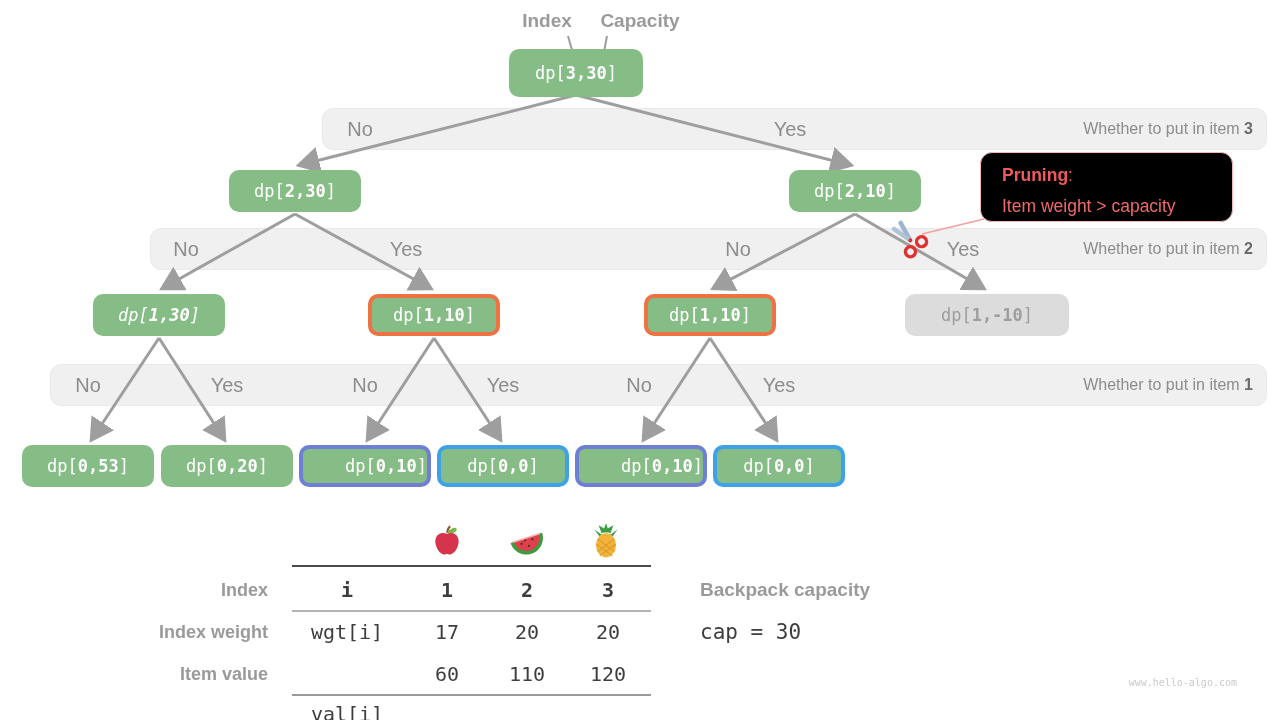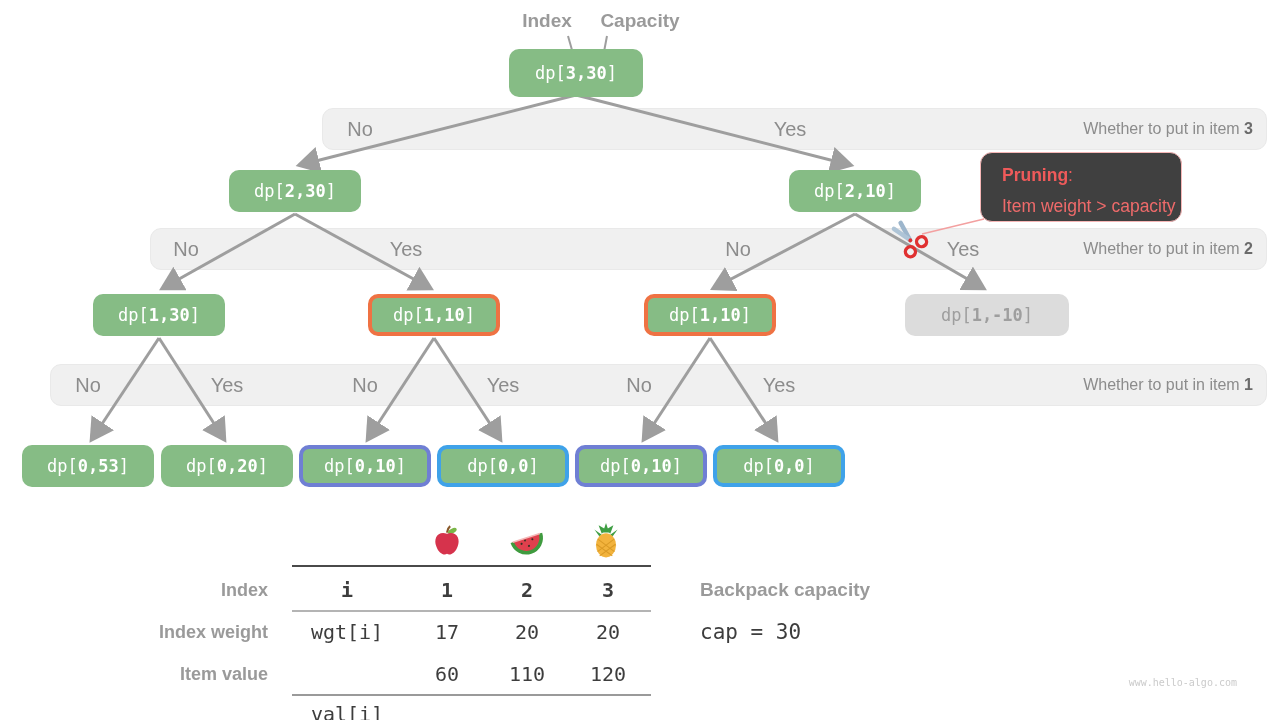--- a/index.html
+++ b/index.html
@@ -18,29 +18,29 @@
   #edges{z-index:2;}
   
   .node{position:absolute;height:42px;width:132px;background:#86bc85;border-radius:10px;
         display:flex;align-items:center;justify-content:center;color:#fff;
         font-family:"DejaVu Sans Mono","Liberation Mono",monospace;font-size:17px;
         transform:translateX(-50%);z-index:4;box-sizing:border-box;white-space:nowrap;}
   .node .node-label b{font-weight:700;}
   .node .node-label{font-weight:400;}
   .node.root{height:48px;width:134px;border-radius:10px;}
   .node.orange{border:4px solid #ef7243;}
-  .node.purple{border:4px solid #6f7fd4;}
+  .node.purple{border:4px solid #6f7fd4;justify-content:flex-end;}
   .node.blue{border:4px solid #3fa2e9;}
   .node.gray{background:#dcdcdc;color:#9e9e9e;width:164px;}
   
   .ptr{position:absolute;transform:translateX(-50%);font-size:19px;font-weight:700;
        color:#9a9a9a;z-index:4;}
   
-  #pruning-box{position:absolute;left:980px;top:152px;width:202px;height:70px;
-               background:#404040;border:1.5px solid #f6b6b6;border-radius:12px;
+  #pruning-box{position:absolute;left:980px;top:152px;width:253px;height:70px;
+               background:#000000;border:1.5px solid #f6b6b6;border-radius:12px;
                z-index:5;box-sizing:border-box;padding:7px 0 0 21px;line-height:31px;}
   #pruning-box .t1{font-size:17.5px;color:#ee5a5a;}
   #pruning-box .t1 b{font-weight:700;}
   #pruning-box .t2{font-size:17.5px;color:#ee6a6a;}
   
   #scissors{position:absolute;left:886px;top:218px;z-index:6;}
   
   .mono{font-family:"DejaVu Sans Mono","Liberation Mono",monospace;}
   .cell{position:absolute;transform:translateX(-50%);font-size:20px;color:#3d3d3d;
         white-space:nowrap;z-index:4;}
@@ -115,21 +115,21 @@
 
   <div class="node root" style="left:576px;top:49px;">
       <span class="node-label">dp[<b>3,30</b>]</span>
     </div>
   <div class="node" style="left:295px;top:170px;">
       <span class="node-label">dp[<b>2,30</b>]</span>
     </div>
   <div class="node" style="left:855px;top:170px;">
       <span class="node-label">dp[<b>2,10</b>]</span>
     </div>
-  <div class="node" style="left:159px;top:294px;">
+  <div class="node" style="left:159px;top:294px;font-style:italic;">
       <span class="node-label">dp[<b>1,30</b>]</span>
     </div>
   <div class="node orange" style="left:434px;top:294px;">
       <span class="node-label">dp[<b>1,10</b>]</span>
     </div>
   <div class="node orange" style="left:710px;top:294px;">
       <span class="node-label">dp[<b>1,10</b>]</span>
     </div>
   <div class="node gray" style="left:987px;top:294px;">
       <span class="node-label">dp[<b>1,-10</b>]</span>

